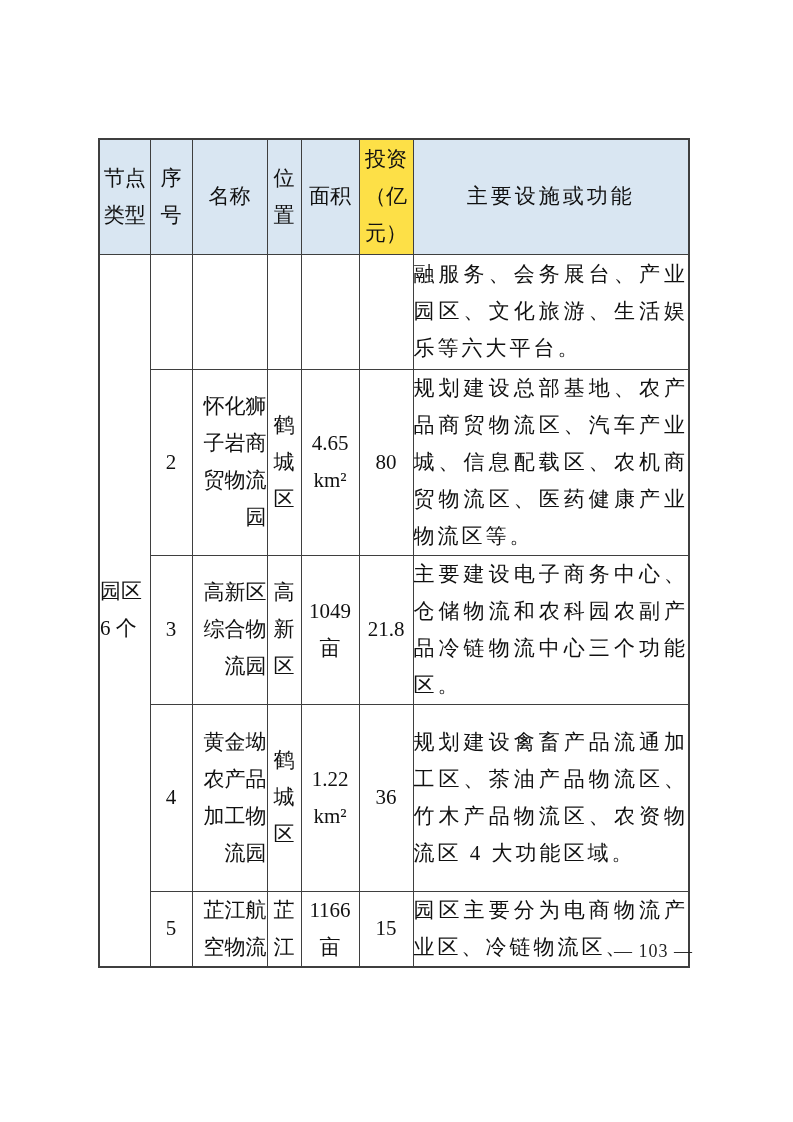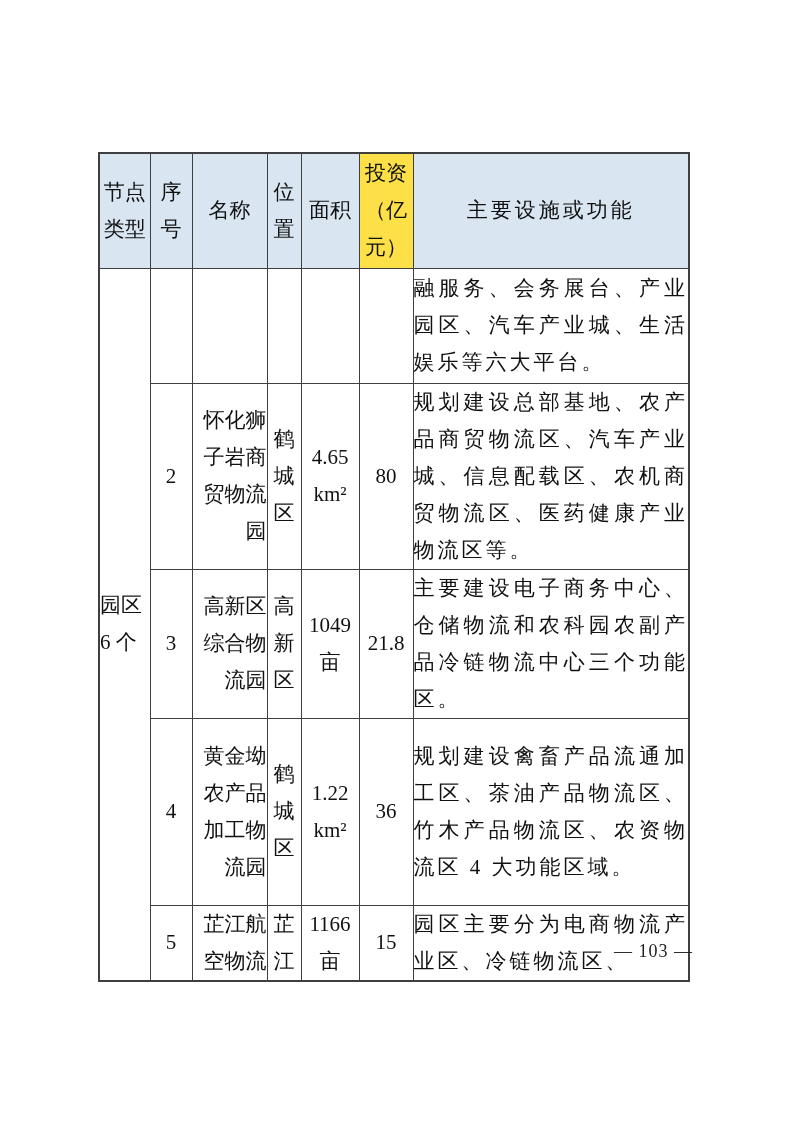--- a/index.html
+++ b/index.html
@@ -12,21 +12,21 @@
     width: 793px;
     height: 1122px;
     background: #ffffff;
     overflow: hidden;
     font-family: "Liberation Serif", "DejaVu Serif", serif;
     color: #111111;
   }
   table.doc-table {
     position: absolute;
     left: 98px;
-    top: 152px;
+    top: 138px;
     border-collapse: collapse;
     table-layout: fixed;
     border: 2px solid #3f3f3f;
   }
   table.doc-table td, table.doc-table th {
     border: 1px solid #3f3f3f;
     font-size: 21px;
     line-height: 37px;
     font-weight: normal;
     vertical-align: middle;
@@ -105,21 +105,21 @@
     </tr>
 
     <tr style="height:115px">
       <td class="c-nodetype" rowspan="5">园区
 6 个</td>
       <td class="c-seq"></td>
       <td class="c-name"></td>
       <td class="c-loc"></td>
       <td class="c-area"></td>
       <td class="c-inv"></td>
-      <td class="c-desc">融服务、会务展台、产业园区、汽车产业城、生活娱乐等六大平台。</td>
+      <td class="c-desc">融服务、会务展台、产业园区、文化旅游、生活娱乐等六大平台。</td>
     </tr>
 
     <tr style="height:185px">
       <td class="c-seq">2</td>
       <td class="c-name">怀化狮
 子岩商
 贸物流
 园</td>
       <td class="c-loc">鹤
 城

